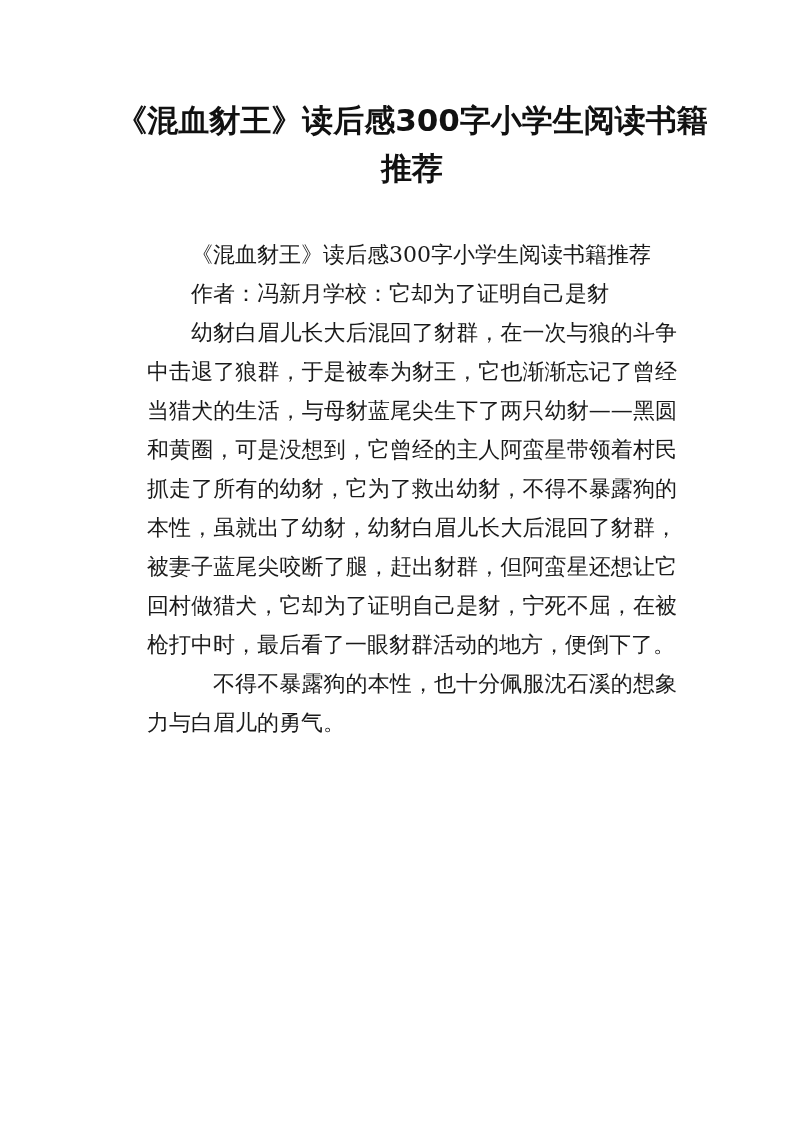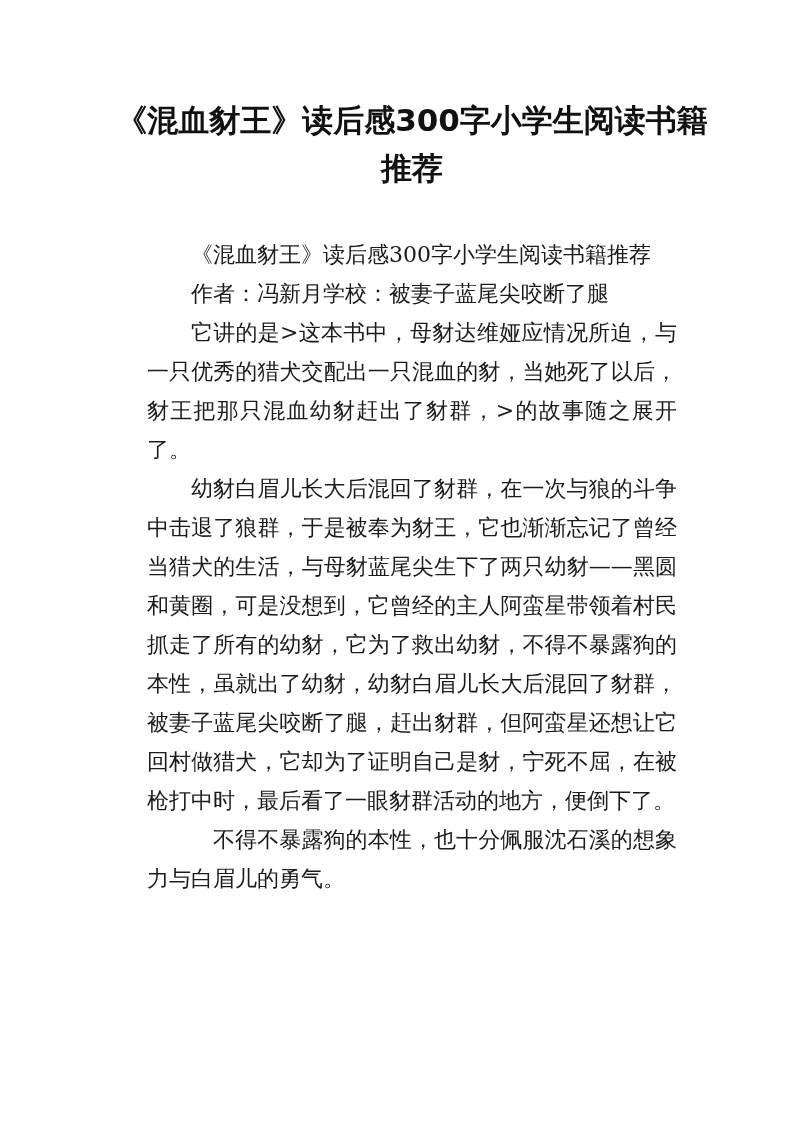--- a/index.html
+++ b/index.html
@@ -55,18 +55,17 @@
     }
   </style>
 </head>
 <body>
 
 <div class="page">
   <h1 class="doc-title">《混血豺王》读后感300字小学生阅读书籍推荐</h1>
 
   <div class="body-text">
     <p>《混血豺王》读后感300字小学生阅读书籍推荐</p>
-    <p>作者：冯新月学校：被妻子蓝尾尖咬断了腿</p>
-    <p>它讲的是&gt;这本书中，母豺达维娅应情况所迫，与一只优秀的猎犬交配出一只混血的豺，当她死了以后，豺王把那只混血幼豺赶出了豺群，&gt;的故事随之展开了。</p>
+    <p>作者：冯新月学校：它却为了证明自己是豺</p>
     <p>幼豺白眉儿长大后混回了豺群，在一次与狼的斗争中击退了狼群，于是被奉为豺王，它也渐渐忘记了曾经当猎犬的生活，与母豺蓝尾尖生下了两只幼豺——黑圆和黄圈，可是没想到，它曾经的主人阿蛮星带领着村民抓走了所有的幼豺，它为了救出幼豺，不得不暴露狗的本性，虽就出了幼豺，幼豺白眉儿长大后混回了豺群，被妻子蓝尾尖咬断了腿，赶出豺群，但阿蛮星还想让它回村做猎犬，它却为了证明自己是豺，宁死不屈，在被枪打中时，最后看了一眼豺群活动的地方，便倒下了。</p>
     <p class="indent-wide">不得不暴露狗的本性，也十分佩服沈石溪的想象力与白眉儿的勇气。</p>
   </div>
 </div>
 
 </body></html>

